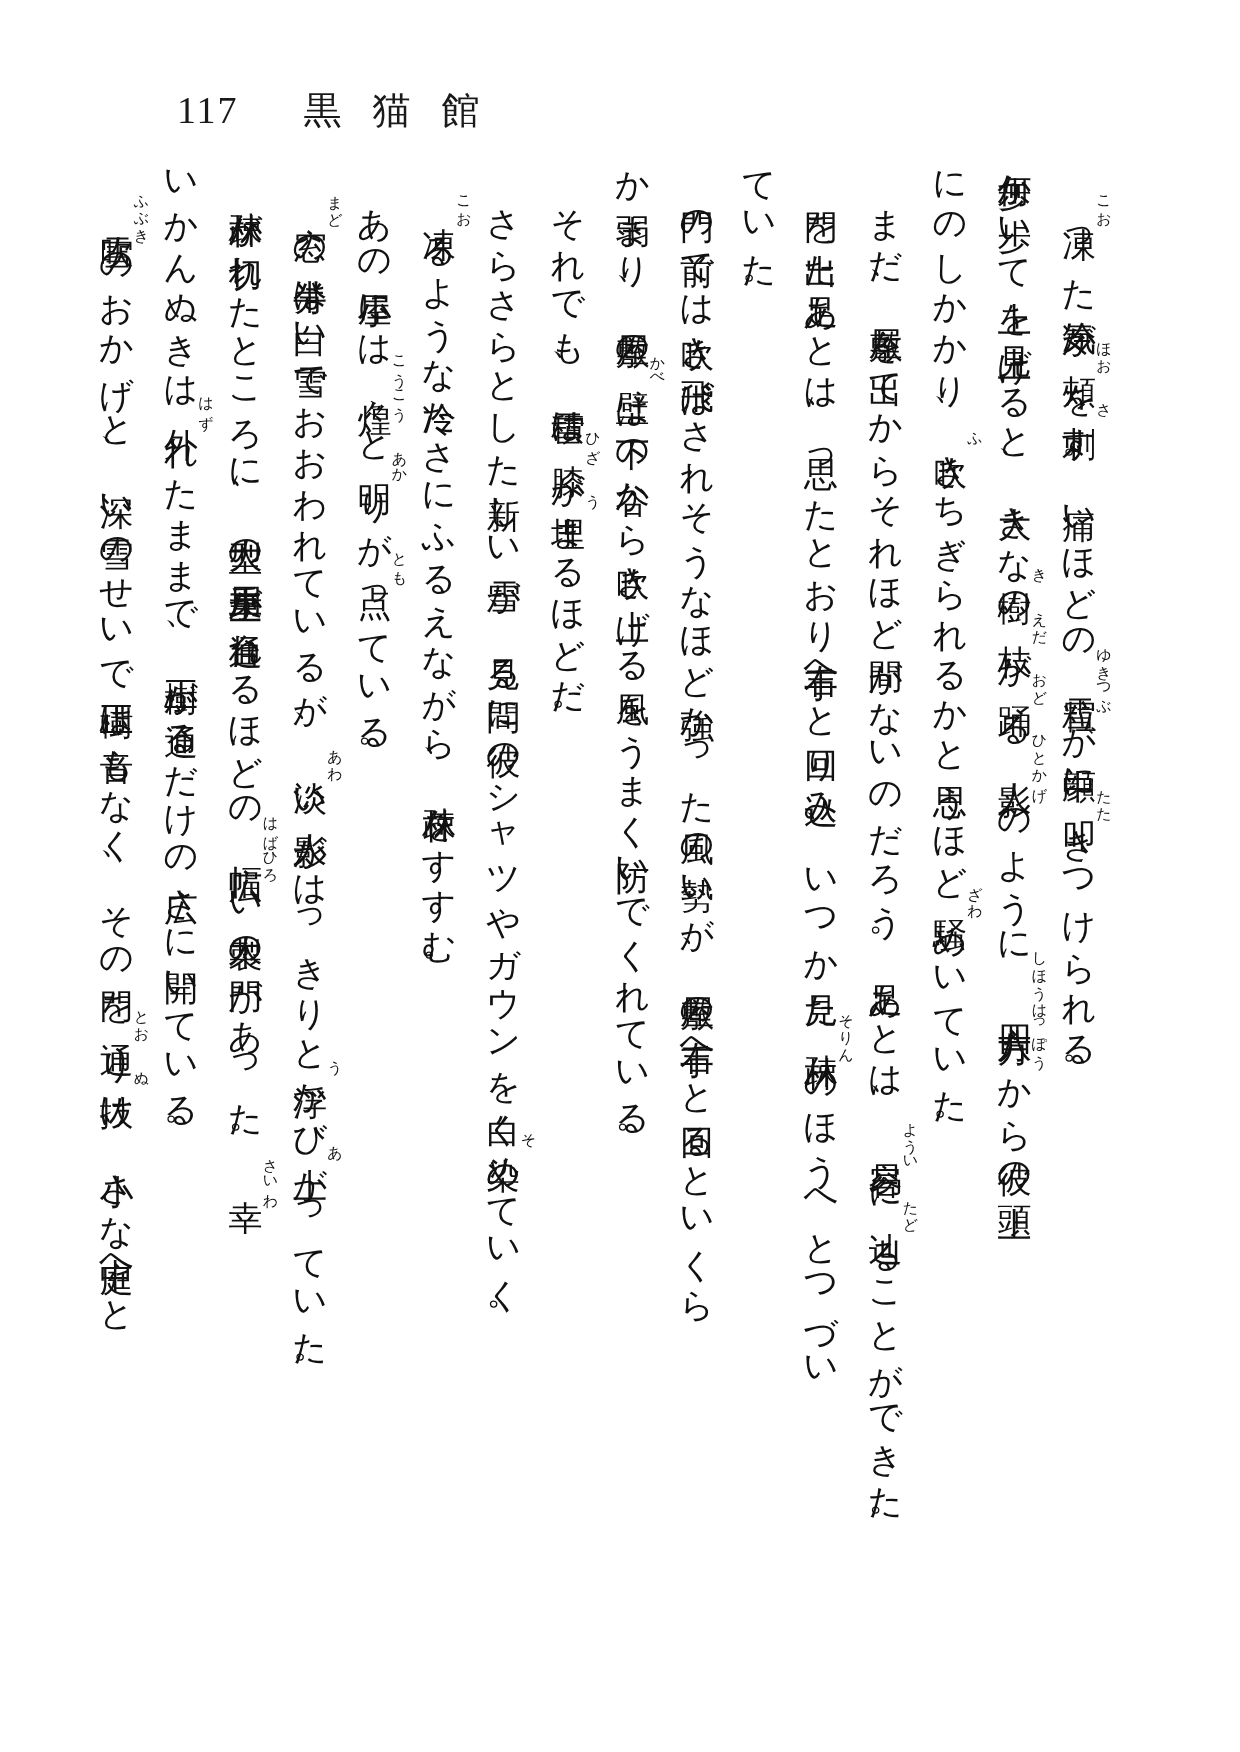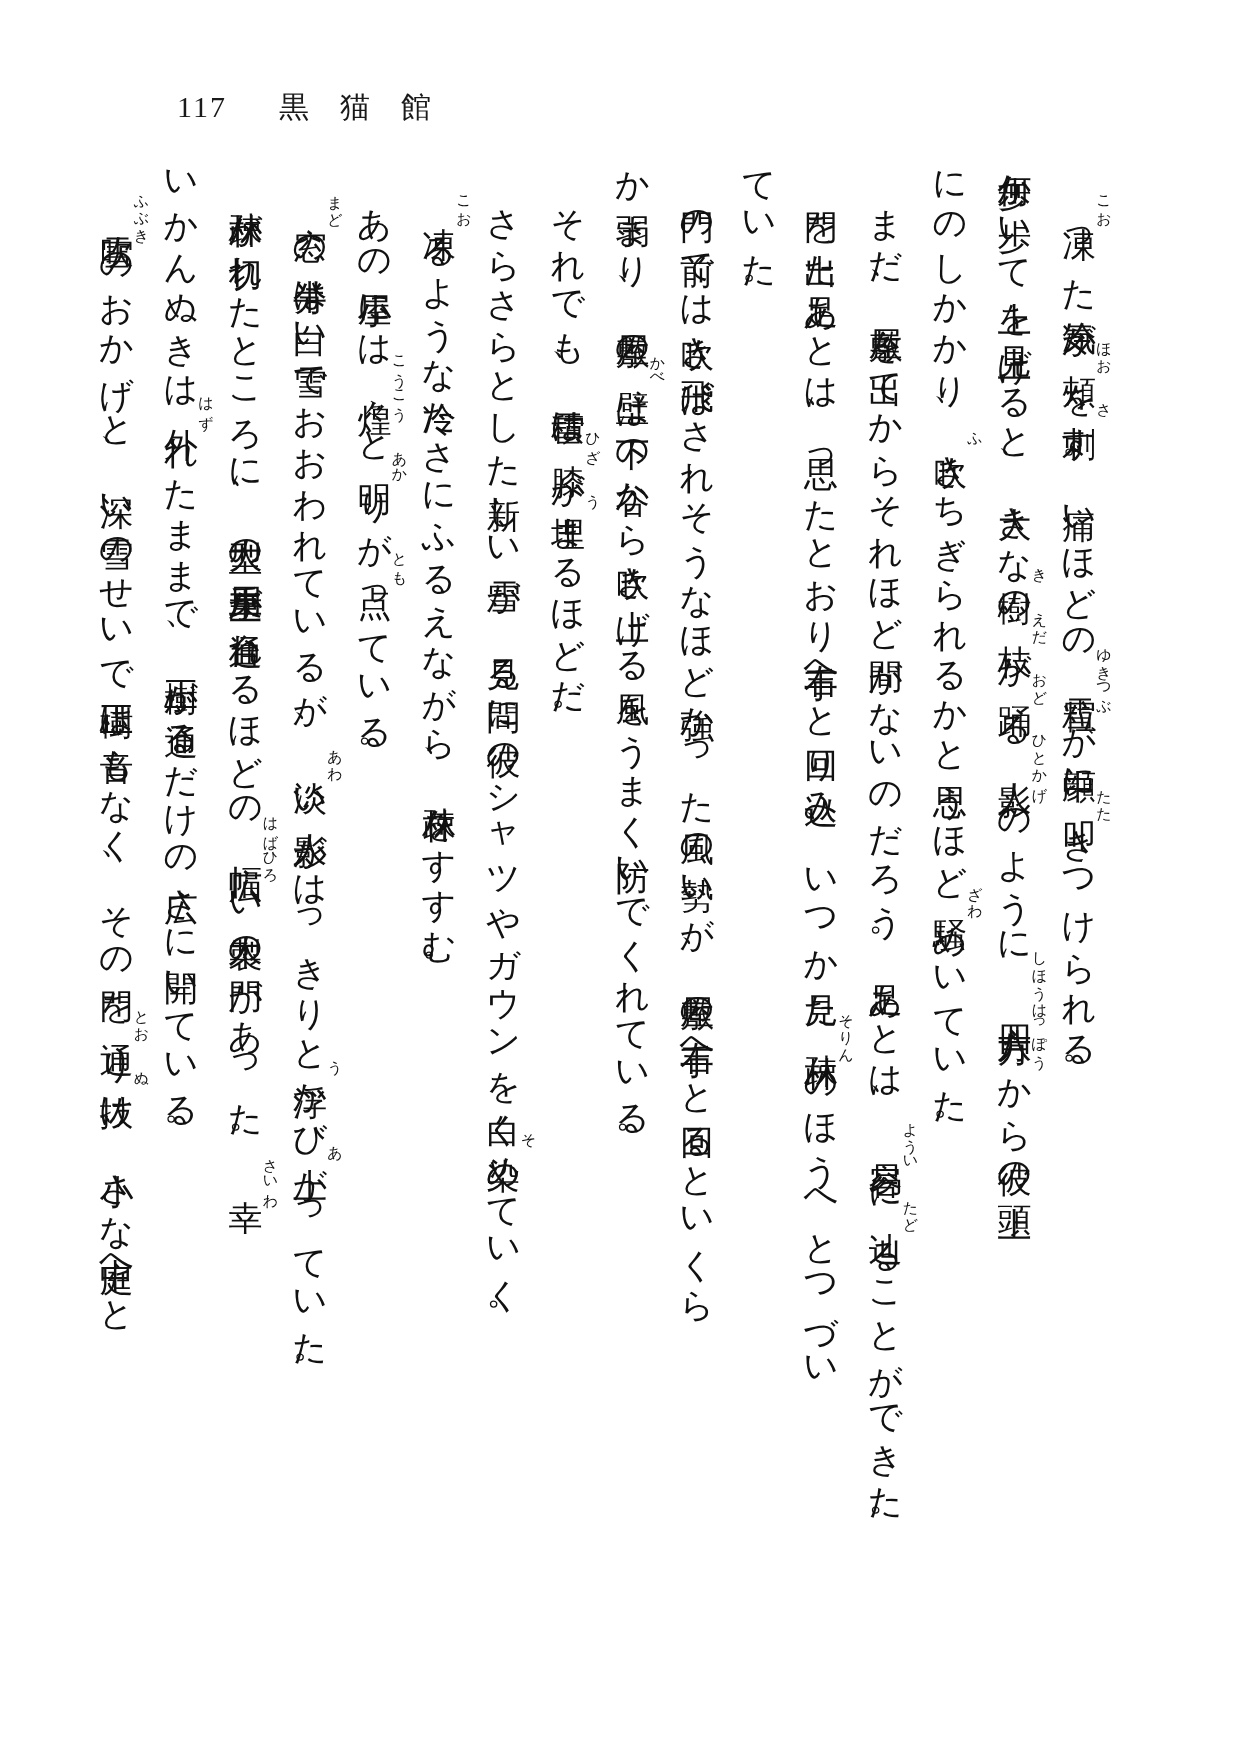--- a/index.html
+++ b/index.html
@@ -15,30 +15,30 @@
     position: relative;
     overflow: hidden;
   }
   
   .running-head {
     position: absolute;
     top: 90px;
     left: 177px;
     display: flex;
     align-items: flex-end;
-    font-size: 30px;
+    font-size: 38px;
     line-height: 1.1;
     color: #1a1a1a;
     white-space: nowrap;
   }
   .page-number {
     letter-spacing: 2px;
   }
   .book-title {
-    margin-left: 52px;
+    margin-left: 65px;
     letter-spacing: 31px; 
   }
   
   .text-block {
     position: absolute;
     top: 148px;
     right: 128px;
     width: 994px;
     height: 1420px;
     writing-mode: vertical-rl;

